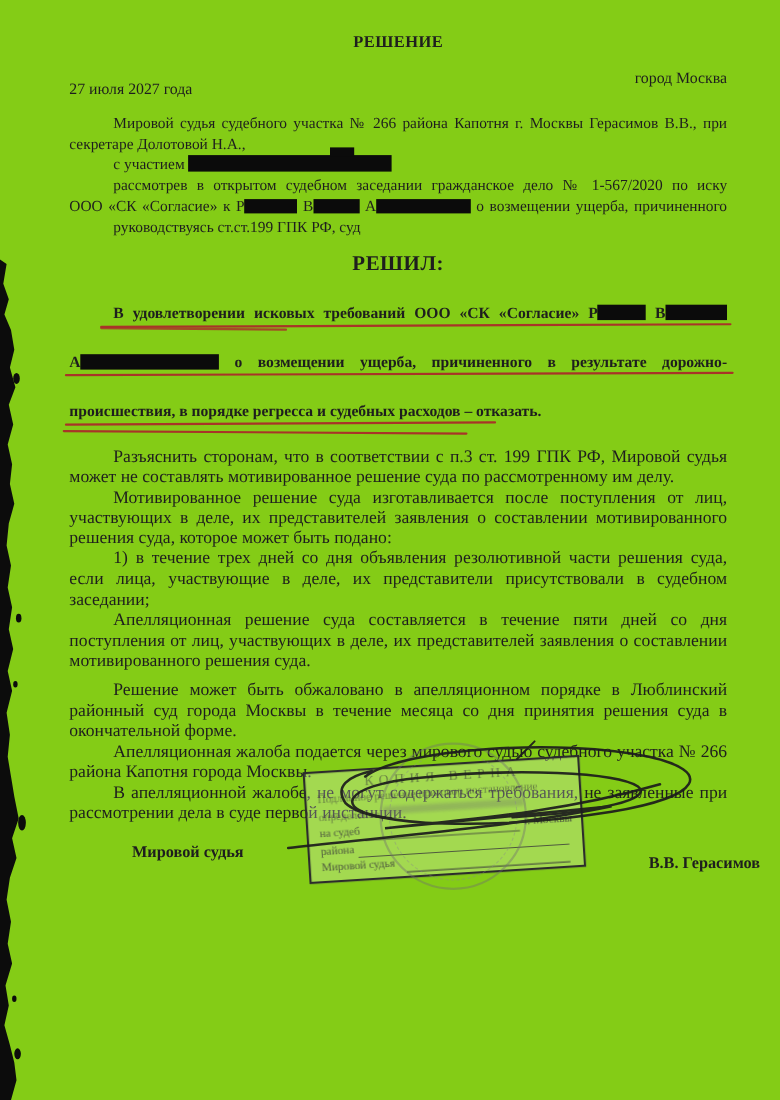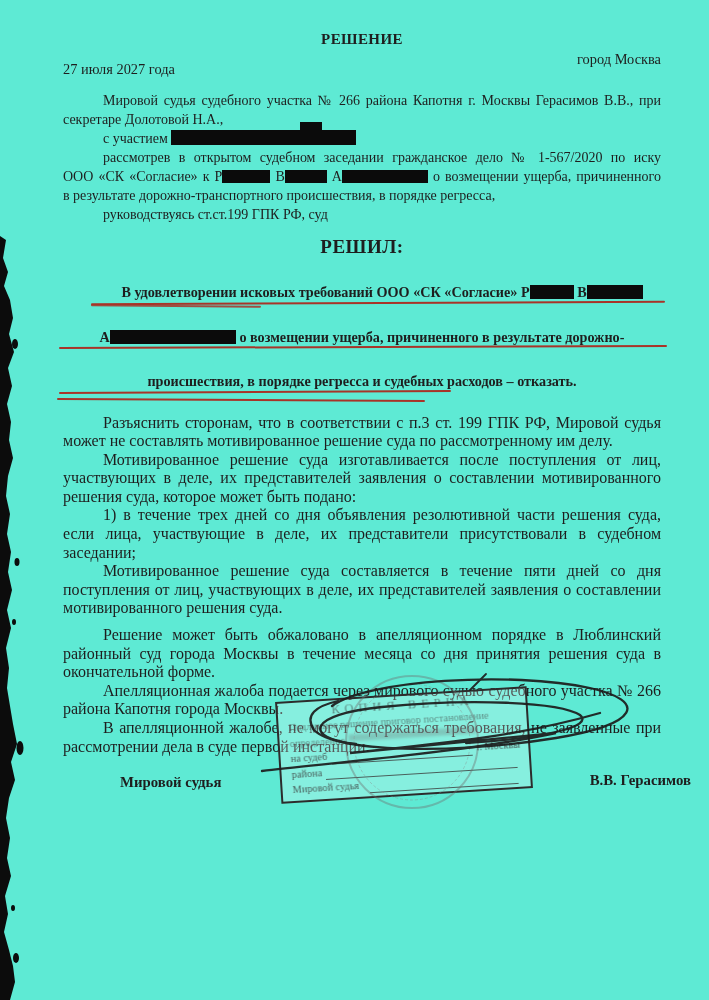--- a/index.html
+++ b/index.html
@@ -1,59 +1,59 @@
 <!DOCTYPE html>
 <html lang="ru"><head>
 <meta charset="utf-8">
 <style>
   html,body{margin:0;padding:0;background:#ffffff;}
   .page{
     position:relative;
     width:709px;height:1000px;
-    background:#5eead4;
+    background:#84cc16;
     overflow:hidden;
     font-family:"Liberation Serif","DejaVu Serif",serif;
     color:#1e1e1e;
   }
   .content{position:absolute;left:63px;top:30px;width:598px;}
 
   
   .title-block{text-align:center;font-weight:bold;font-size:15px;line-height:19px;letter-spacing:.4px;}
 
   
-  .date-row{position:relative;height:36px;}
+  .date-row{position:relative;height:36px;margin-top:12px;}
   .city{position:absolute;right:0;top:2px;font-size:14.4px;}
   .date{position:absolute;left:0;top:12px;font-size:14.4px;}
 
   
   .line{position:relative;font-size:14px;line-height:19px;height:19px;overflow:hidden;}
   .line.ov{overflow:visible;}
   .indent{text-indent:40px;}
   .j{text-align:justify;}
   .j::after{content:"";display:inline-block;width:100%;height:0;}
 
   .bar{display:inline-block;height:13px;background:#0b0b0b;vertical-align:-2px;}
 
   
   .reshil{margin-top:12px;text-align:center;font-weight:bold;font-size:19px;letter-spacing:.5px;}
   .res-block{margin-top:16px;}
   .res-wrap{position:relative;margin-top:24px;}
-  .res-line{font-weight:bold;font-size:14.2px;line-height:20.5px;height:20.5px;overflow:hidden;text-align:center;}
+  .res-line{font-weight:bold;font-size:14.2px;line-height:20.5px;height:20.5px;overflow:hidden;}
   .res-line .bar{height:14px;}
   .rs{position:absolute;height:2px;background:#a83428;border-radius:2px;pointer-events:none;}
   .rs.faint{opacity:.85;}
 
   
   .para{margin:0;font-size:16px;line-height:18.6px;text-align:justify;text-indent:40px;}
   .mt22{margin-top:22px;} .mt8{margin-top:8px;}
 
   
   .sig-row{position:relative;margin-top:14px;height:24px;font-weight:bold;font-size:14.8px;}
   .sig-left{position:absolute;left:57px;top:4px;}
-  .sig-right{position:absolute;right:-30px;top:2px;}
+  .sig-right{position:absolute;right:-30px;top:14px;}
 
   
   .stamp{
     position:absolute;left:278px;top:694px;width:252px;height:102px;
     border:2px solid #2c2c2c;
     transform:rotate(-3.6deg);
     box-sizing:border-box;
     padding:2px 8px 2px 10px;
     font-family:"Liberation Serif","DejaVu Serif",serif;
     color:#3a3a3a;
@@ -87,21 +87,20 @@
     </div>
 
     <div style="margin-top:6px;">
       <div class="line j indent">Мировой судья судебного участка № 266 района Капотня г. Москвы Герасимов В.В., при</div>
       <div class="line">секретаре Долотовой Н.А.,</div>
       <div class="line indent ov">
         <div style="position:absolute;left:237px;top:-7px;width:22px;height:8px;background:#0b0b0b;"></div>
       с участием <span class="bar" style="width: 185px; height: 15px;"></span></div>
       <div class="line j indent">рассмотрев в открытом судебном заседании гражданское дело № 1-567/2020 по иску</div>
       <div class="line j">ООО «СК «Согласие» к Р<span class="bar" style="width: 48px;"></span> В<span class="bar" style="width: 42px;"></span> А<span class="bar" style="width: 86px;"></span> о возмещении ущерба, причиненного</div>
-      <div class="line">в результате дорожно-транспортного происшествия, в порядке регресса,</div>
       <div class="line indent">руководствуясь ст.ст.199 ГПК РФ, суд</div>
     </div>
 
     <div class="reshil">РЕШИЛ:</div>
 
     <div class="res-block">
       <div class="res-wrap">
         <div class="res-line j indent">В удовлетворении исковых требований ООО «СК «Согласие» Р<span class="bar" style="width: 44px;"></span> В<span class="bar" style="width: 56px;"></span></div>
         <div class="rs" style="left:28px;right:-4px;bottom:-1px;transform:rotate(-.25deg);"></div>
         <div class="rs faint" style="left:28px;width:170px;bottom:-4px;transform:rotate(.5deg);"></div>
@@ -113,21 +112,21 @@
       <div class="res-wrap">
         <div class="res-line">происшествия, в порядке регресса и судебных расходов – отказать.</div>
         <div class="rs" style="left:-4px;width:392px;bottom:-1px;transform:rotate(-.3deg);"></div>
         <div class="rs" style="left:-6px;width:368px;bottom:-9px;transform:rotate(.35deg);"></div>
       </div>
     </div>
 
     <p class="para mt22">Разъяснить сторонам, что в соответствии с п.3 ст. 199 ГПК РФ, Мировой судья может не составлять мотивированное решение суда по рассмотренному им делу.</p>
     <p class="para">Мотивированное решение суда изготавливается после поступления от лиц, участвующих в деле, их представителей заявления о составлении мотивированного решения суда, которое может быть подано:</p>
     <p class="para">1) в течение трех дней со дня объявления резолютивной части решения суда, если лица, участвующие в деле, их представители присутствовали в судебном заседании;</p>
-    <p class="para">Мотивированное решение суда составляется в течение пяти дней со дня поступления от лиц, участвующих в деле, их представителей заявления о составлении мотивированного решения суда.</p>
+    <p class="para">Апелляционная решение суда составляется в течение пяти дней со дня поступления от лиц, участвующих в деле, их представителей заявления о составлении мотивированного решения суда.</p>
     <p class="para mt8">Решение может быть обжаловано в апелляционном порядке в Люблинский районный суд города Москвы в течение месяца со дня принятия решения суда в окончательной форме.</p>
     <p class="para">Апелляционная жалоба подается через мирового судью судебного участка № 266 района Капотня города Москвы.</p>
     <p class="para">В апелляционной жалобе, не могут содержаться требования, не заявленные при рассмотрении дела в суде первой инстанции.</p>
 
     <div class="sig-row">
       <span class="sig-left">Мировой судья</span>
       <span class="sig-right">В.В. Герасимов</span>
     </div>
 
   </div>

